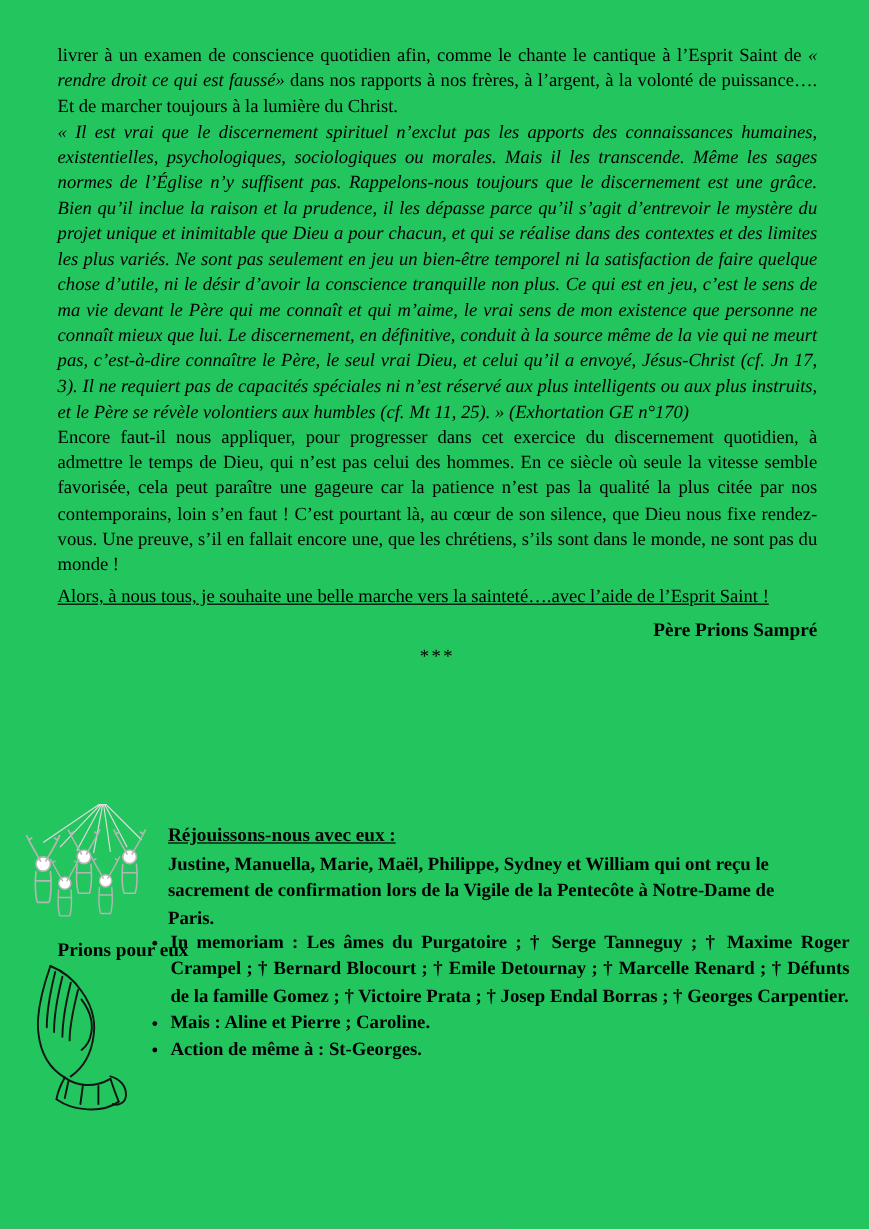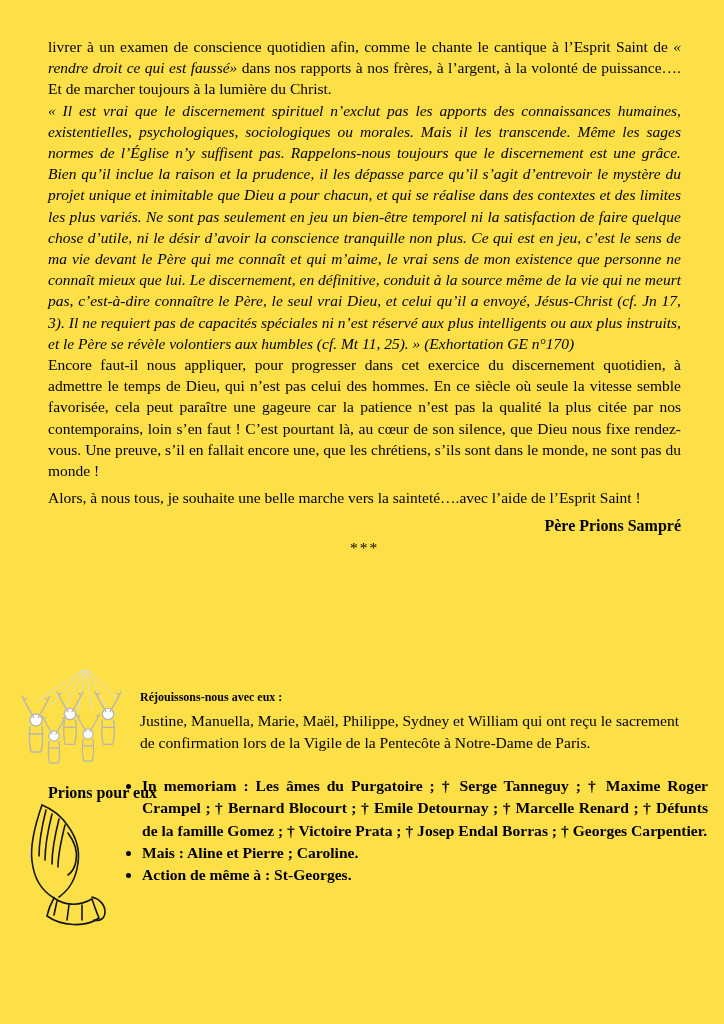--- a/index.html
+++ b/index.html
@@ -1,38 +1,38 @@
 <!DOCTYPE html>
 <html lang="fr"><head>
 <meta charset="utf-8">
 <style>
   html,body{margin:0;padding:0;background:#888;}
   .page{
     position:relative;
     width:724px;height:1024px;
     margin:0 auto;
-    background:#fde047;
+    background:#22c55e;
     color:#000;
     font-family:"Liberation Serif","DejaVu Serif",serif;
     overflow:hidden;
   }
   
   .article{position:absolute;left:48px;top:36px;width:633px;}
   .article p{margin:0;text-align:justify;font-size:15.5px;line-height:21.2px;}
   .quote-par{font-style:italic;}
-  .alors-par{margin-top:6px !important;}
+  .alors-par{margin-top:6px !important;text-decoration:underline;}
   .signature{margin-top:7px;font-weight:bold;text-align:right;font-size:16px;line-height:21px;}
   .separator{margin-top:3px;text-align:center;font-size:15.5px;letter-spacing:2px;}
   .inline-italic{font-style:italic;}
 
   
   .rejoice-img{position:absolute;left:14px;top:670px;width:122px;height:104px;}
   .rejoice-block{position:absolute;left:140px;top:686px;width:546px;}
-  .rejoice-heading{font-weight:bold;font-size:12px;margin:0 0 2px 0;line-height:22px;}
-  .rejoice-body{font-weight:normal;font-size:15.6px;line-height:22.4px;margin:0;}
+  .rejoice-heading{font-weight:bold;text-decoration:underline;font-size:16px;margin:0 0 2px 0;line-height:22px;}
+  .rejoice-body{font-weight:bold;font-size:15.6px;line-height:22.4px;margin:0;}
 
   
   .prions-heading{position:absolute;left:48px;top:782px;margin:0;font-weight:bold;font-size:16px;line-height:22px;}
   .hands-img{position:absolute;left:8px;top:797px;width:116px;height:132px;}
   .pray-list{position:absolute;left:118px;top:775px;width:566px;margin:0;padding:0 0 0 24px;
              font-weight:bold;font-size:15.6px;line-height:22.3px;text-align:justify;}
   .pray-list li{margin:0;}
 
   svg{display:block;width:100%;height:100%;}
 </style>

